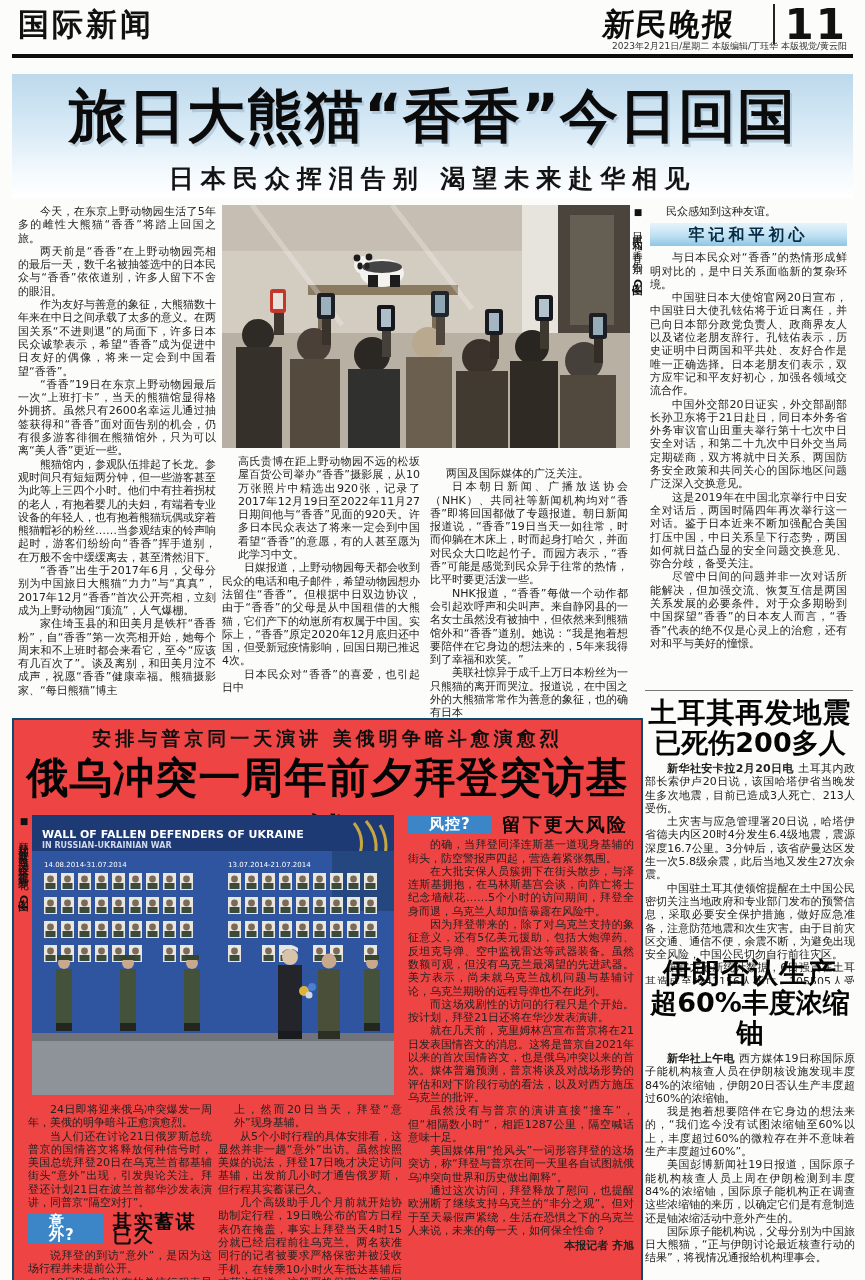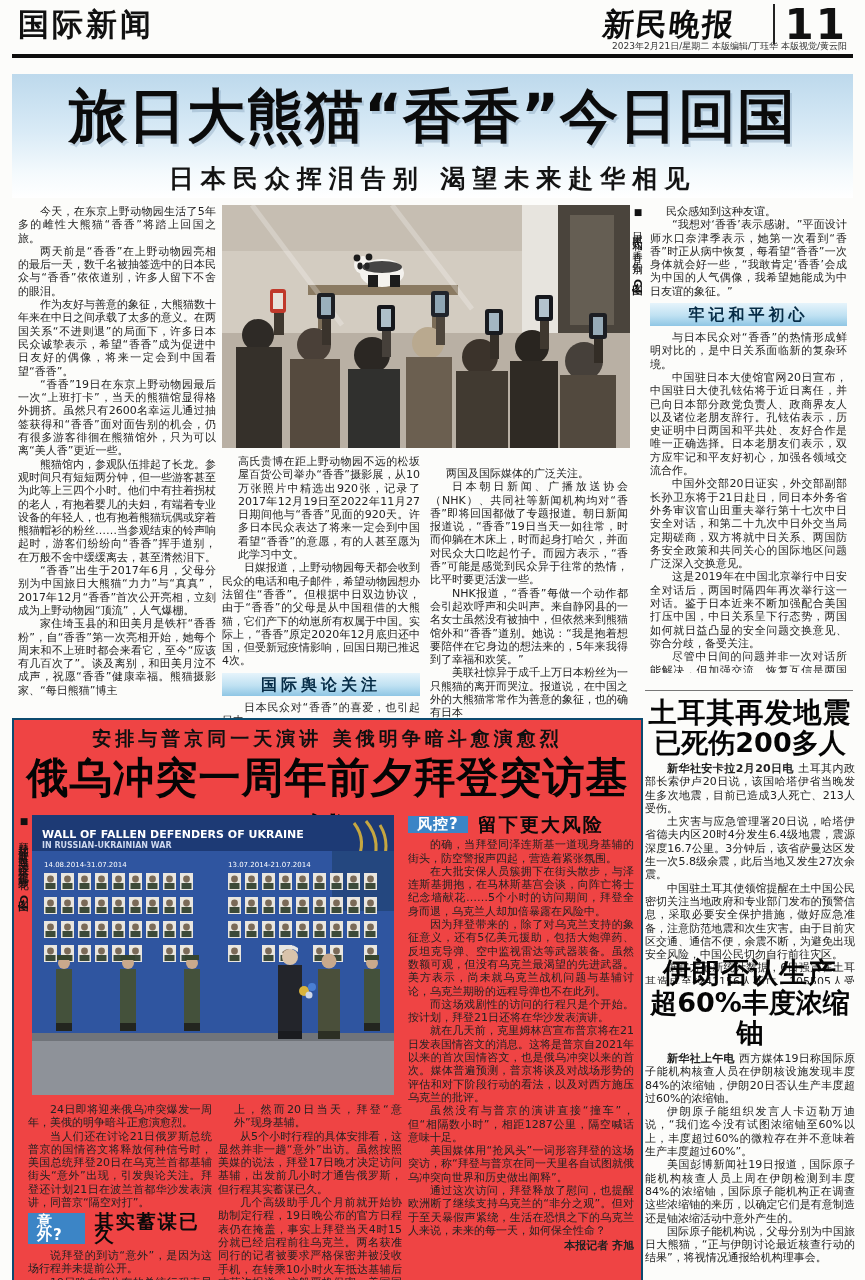--- a/index.html
+++ b/index.html
@@ -39,21 +39,21 @@
   .side-head{position:absolute;left:645px;width:210px;text-align:center;font-weight:bold;color:#050505;line-height:30px;}
   .side-head .l1{font-size:28px;letter-spacing:1px;}
   .side-head .l2{font-size:27px;letter-spacing:0px;}
   
   .bbox{position:absolute;left:12px;top:718px;width:627px;height:581px;border:2px solid #0c4a6e;background:#ef4444;}
   .kicker{position:absolute;left:0;top:6px;width:100%;text-align:center;font-size:19px;font-weight:bold;
           letter-spacing:4px;font-family:"DejaVu Serif",serif;color:#101010;}
   .bhead{position:absolute;left:0;top:30px;width:100%;text-align:center;font-size:42px;font-weight:bold;
          letter-spacing:1px;font-family:"DejaVu Serif",serif;color:#050505;}
   .tagline{display:flex;align-items:center;gap:10px;margin-bottom:5px;}
-  .tag{background:#3c85c6;color:#fff;font-size:15px;font-weight:bold;padding:2px 9px;letter-spacing:1px;}
+  .tag{background:#3c85c6;color:#fff;font-size:15px;font-weight:bold;padding:2px 21px;letter-spacing:1px;}
   .tagtitle{font-size:19px;font-weight:bold;letter-spacing:2px;color:#0a0a0a;}
 </style>
 </head>
 <body>
 
 <div class="page">
 
   <div class="section-title">国际新闻</div>
   <div class="masthead">新民晚报</div>
   <div class="pageno-wrap">
@@ -154,39 +154,37 @@
     <span class="mark">■</span>
     <span>日本民众和“香香”告别</span>
     <span class="credit">图GJ</span>
   </div>
 
   <div class="col" style="left:222px;top:455px;width:198px;height:273px;">
     <div>
         <p class="para cont">高氏贵博在距上野动物园不远的松坂屋百货公司举办“香香”摄影展，从10万张照片中精选出920张，记录了2017年12月19日至2022年11月27日期间他与“香香”见面的920天。许多日本民众表达了将来一定会到中国看望“香香”的意愿，有的人甚至愿为此学习中文。</p>
         <p class="para">日媒报道，上野动物园每天都会收到民众的电话和电子邮件，希望动物园想办法留住“香香”。但根据中日双边协议，由于“香香”的父母是从中国租借的大熊猫，它们产下的幼崽所有权属于中国。实际上，“香香”原定2020年12月底归还中国，但受新冠疫情影响，回国日期已推迟4次。</p>
       </div>
-    <div class="band">国际舆论关注</div>
     <div>
         <p class="para">日本民众对“香香”的喜爱，也引起日中</p>
       </div>
   </div>
 
   <div class="col" style="left:430px;top:467px;width:198px;height:273px;">
     <div>
         <p class="para cont">两国及国际媒体的广泛关注。</p>
         <p class="para">日本朝日新闻、广播放送协会（NHK）、共同社等新闻机构均对“香香”即将回国都做了专题报道。朝日新闻报道说，“香香”19日当天一如往常，时而仰躺在木床上，时而起身打哈欠，并面对民众大口吃起竹子。而园方表示，“香香”可能是感觉到民众异于往常的热情，比平时要更活泼一些。</p>
         <p class="para">NHK报道，“香香”每做一个动作都会引起欢呼声和尖叫声。来自静冈县的一名女士虽然没有被抽中，但依然来到熊猫馆外和“香香”道别。她说：“我是抱着想要陪伴在它身边的想法来的，5年来我得到了幸福和欢笑。”</p>
         <p class="para">美联社惊异于成千上万日本粉丝为一只熊猫的离开而哭泣。报道说，在中国之外的大熊猫常常作为善意的象征，也的确有日本</p>
       </div>
   </div>
 
   <div class="col" style="left:650px;top:205px;width:197px;height:468px;">
     <div>
         <p class="para cont">民众感知到这种友谊。</p>
-        <p class="para">“我想对‘香香’表示感谢。”平面设计师水口奈津季表示，她第一次看到“香香”时正从病中恢复，每看望“香香”一次身体就会好一些，“我敢肯定‘香香’会成为中国的人气偶像，我希望她能成为中日友谊的象征。”</p>
       </div>
     <div class="band">牢记和平初心</div>
     <div>
         <p class="para">与日本民众对“香香”的热情形成鲜明对比的，是中日关系面临新的复杂环境。</p>
         <p class="para">中国驻日本大使馆官网20日宣布，中国驻日大使孔铉佑将于近日离任，并已向日本部分政党负责人、政商界友人以及诸位老朋友辞行。孔铉佑表示，历史证明中日两国和平共处、友好合作是唯一正确选择。日本老朋友们表示，双方应牢记和平友好初心，加强各领域交流合作。</p>
         <p class="para">中国外交部20日证实，外交部副部长孙卫东将于21日赴日，同日本外务省外务审议官山田重夫举行第十七次中日安全对话，和第二十九次中日外交当局定期磋商，双方将就中日关系、两国防务安全政策和共同关心的国际地区问题广泛深入交换意见。</p>
         <p class="para">这是2019年在中国北京举行中日安全对话后，两国时隔四年再次举行这一对话。鉴于日本近来不断加强配合美国打压中国，中日关系呈下行态势，两国如何就日益凸显的安全问题交换意见、弥合分歧，备受关注。</p>
         <p class="para">尽管中日间的问题并非一次对话所能解决，但加强交流、恢复互信是两国关系发展的必要条件。对于众多期盼到中国探望“香香”的日本友人而言，“香香”代表的绝不仅是心灵上的治愈，还有对和平与美好的憧憬。</p>
       </div>
 
@@ -207,21 +205,21 @@
       </div>
   </div>
 
   <div class="side-head" style="top:958px;">
     <div class="l1">伊朗否认生产</div>
     <div class="l2">超60%丰度浓缩铀</div>
   </div>
   <div class="col" style="left:645px;top:1052px;width:210px;height:222px;">
     <div>
         <p class="para"><b>新华社上午电  </b>西方媒体19日称国际原子能机构核查人员在伊朗核设施发现丰度84%的浓缩铀，伊朗20日否认生产丰度超过60%的浓缩铀。</p>
-        <p class="para">伊朗原子能组织发言人卡迈勒万迪说，“我们迄今没有试图浓缩铀至60%以上，丰度超过60%的微粒存在并不意味着生产丰度超过60%”。</p>
+        <p class="para">我是抱着想要陪伴在它身边的想法来的，“我们迄今没有试图浓缩铀至60%以上，丰度超过60%的微粒存在并不意味着生产丰度超过60%”。</p>
         <p class="para">美国彭博新闻社19日报道，国际原子能机构核查人员上周在伊朗检测到丰度84%的浓缩铀，国际原子能机构正在调查这些浓缩铀的来历，以确定它们是有意制造还是铀浓缩活动中意外产生的。</p>
         <p class="para">国际原子能机构说，父母分别为中国旅日大熊猫，“正与伊朗讨论最近核查行动的结果”，将视情况通报给机构理事会。</p>
       </div>
   </div>
 
   <div class="bbox">
     <div class="kicker">安排与普京同一天演讲 美俄明争暗斗愈演愈烈</div>
     <div class="bhead">俄乌冲突一周年前夕拜登突访基辅</div>
 
     <div class="vcap" style="left:3px;top:96px;height:290px;">

